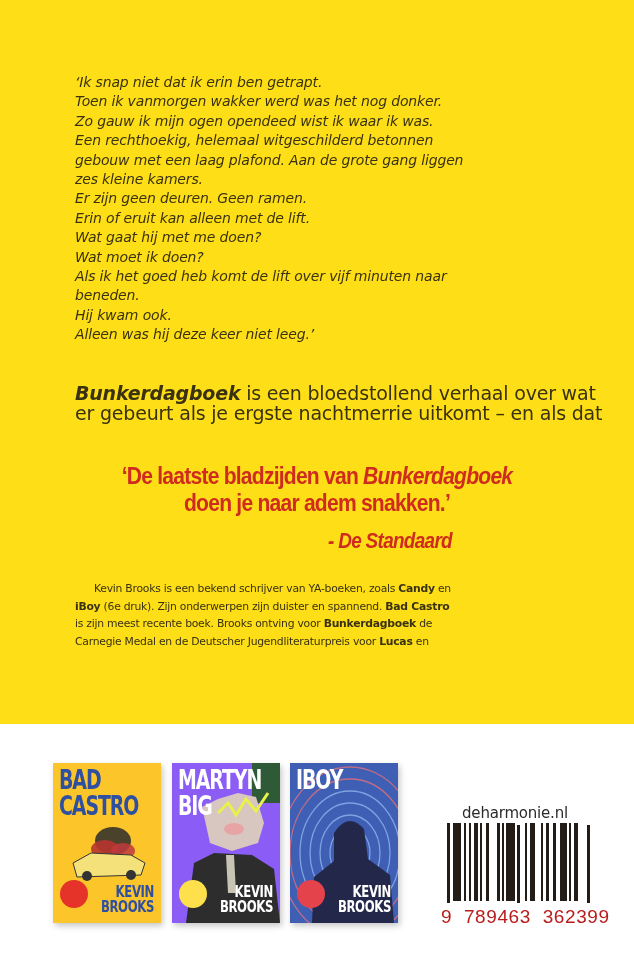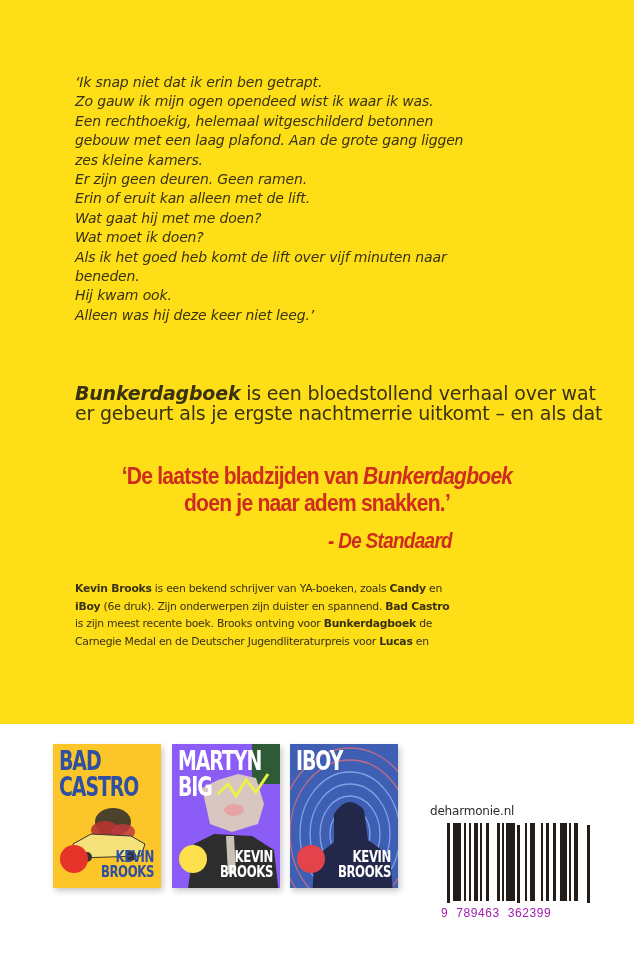--- a/index.html
+++ b/index.html
@@ -58,26 +58,26 @@
 
     .bio {
       position: absolute; left: 75px; top: 580px; width: 500px;
       font-family: "DejaVu Sans", sans-serif;
       font-size: 10.8px;
       line-height: 17.6px;
       color: #3a3110;
       letter-spacing: -0.25px;
     }
     .bio .line { display: block; white-space: nowrap; }
-    .bio b { font-weight: bold; }
+    .bio b { font-weight: normal; margin-left: 19px; }
     .bio bi, .bio .bi { font-weight: bold; }
 
     
     .book {
-      position: absolute; top: 744px; width: 108px; height: 144px;
+      position: absolute; top: 763px; width: 108px; height: 160px;
       box-shadow: 2px 3px 6px rgba(0,0,0,0.22);
       overflow: hidden;
     }
     .book .title {
       position: absolute; left: 6px; top: 4px;
       font-family: "DejaVu Sans", sans-serif;
       font-weight: bold;
       font-size: 27px; line-height: 26px;
       letter-spacing: -1.5px;
       transform: scaleX(0.7); transform-origin: 0 0;
@@ -104,43 +104,44 @@
     .book-2 .title { color: #ffffff; z-index: 2; }
     .book-2 .author { color: #ffffff; z-index: 2; }
     .book-2 .sticker { background: #fde04b; z-index: 2; }
     .book-3 { left: 290px; background: #3e5fb4; }
     .book-3 .title { color: #ffffff; z-index: 2; }
     .book-3 .author { color: #ffffff; z-index: 2; }
     .book-3 .sticker { background: #e4434b; z-index: 2; }
 
     .publisher {
       position: absolute; left: 430px; top: 804px; width: 170px;
-      text-align: left;
-      font-family: "DejaVu Sans", sans-serif;
-      font-size: 12px; color: #2b2b2b;
+      text-align: center;
+      font-family: "DejaVu Sans", sans-serif;
+      font-size: 15px; color: #2b2b2b;
       letter-spacing: -0.2px;
     }
     .barcode {
       position: absolute; left: 447px; top: 823px; width: 148px; height: 80px;
     }
     .isbn {
       position: absolute; left: 441px; top: 906px;
       font-family: "Liberation Sans", sans-serif;
-      font-size: 12px; color: #a21caf;
+      font-size: 19px; color: #b91c1c;
       white-space: pre;
       letter-spacing: 0.6px;
     }
   </style>
 </head>
 <body>
 
 <div class="cover-yellow"></div>
 
 <div class="excerpt">
   <span class="line">‘Ik snap niet dat ik erin ben getrapt.</span>
+  <span class="line">Toen ik vanmorgen wakker werd was het nog donker.</span>
   <span class="line">Zo gauw ik mijn ogen opendeed wist ik waar ik was.</span>
   <span class="line">Een rechthoekig, helemaal witgeschilderd betonnen</span>
   <span class="line">gebouw met een laag plafond. Aan de grote gang liggen</span>
   <span class="line">zes kleine kamers.</span>
   <span class="line">Er zijn geen deuren. Geen ramen.</span>
   <span class="line">Erin of eruit kan alleen met de lift.</span>
   <span class="line">Wat gaat hij met me doen?</span>
   <span class="line">Wat moet ik doen?</span>
   <span class="line">Als ik het goed heb komt de lift over vijf minuten naar</span>
   <span class="line">beneden.</span>

